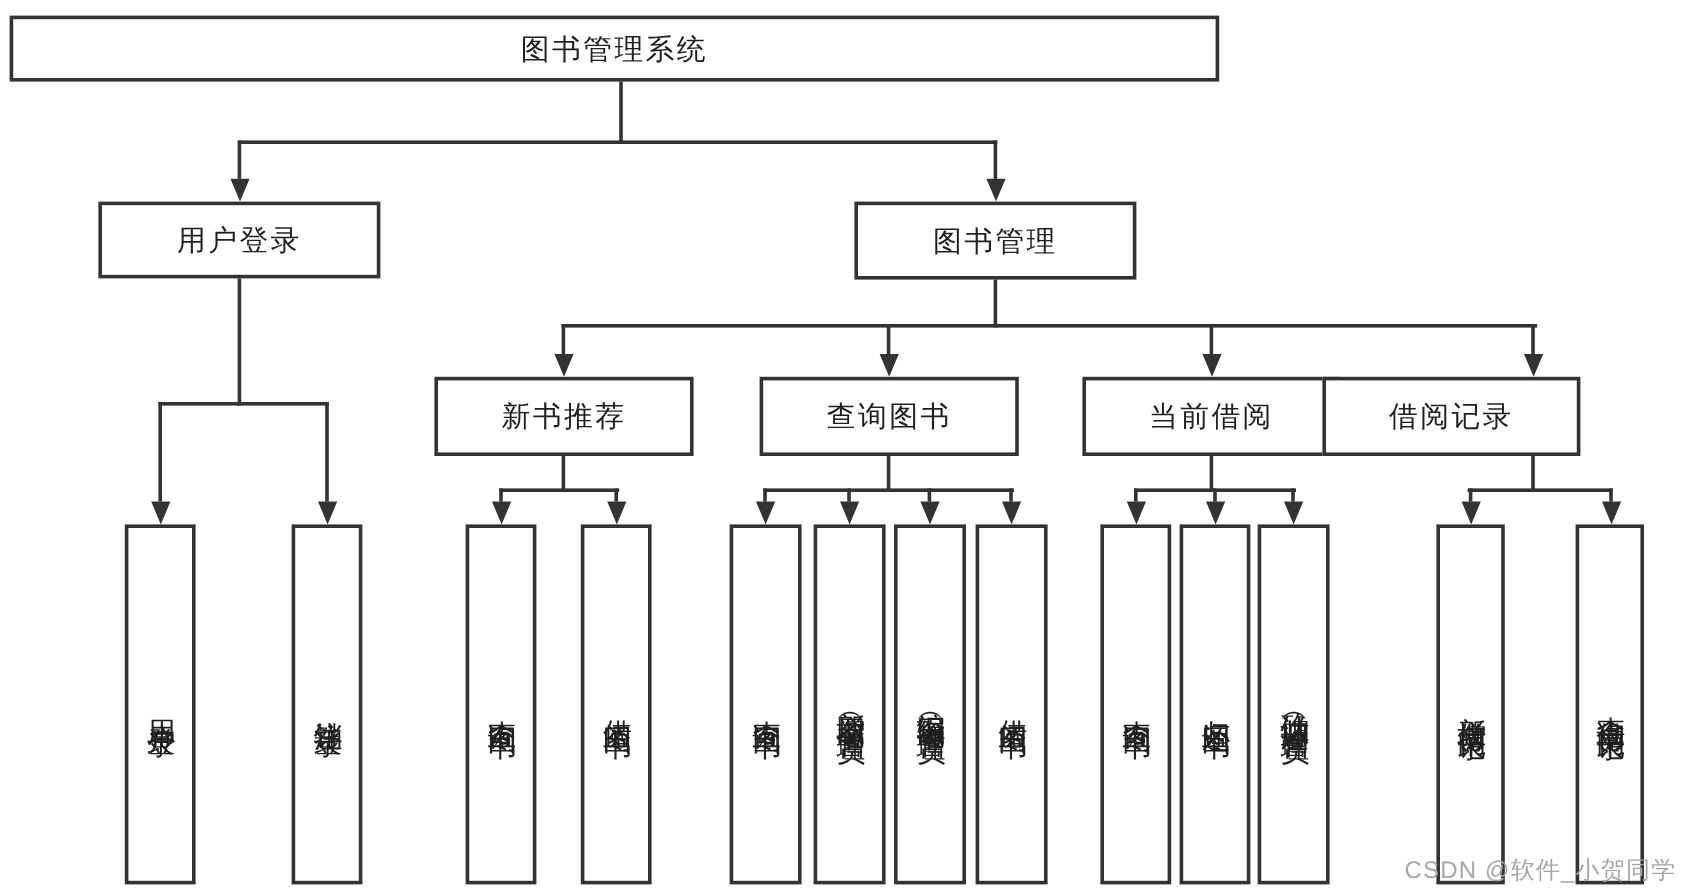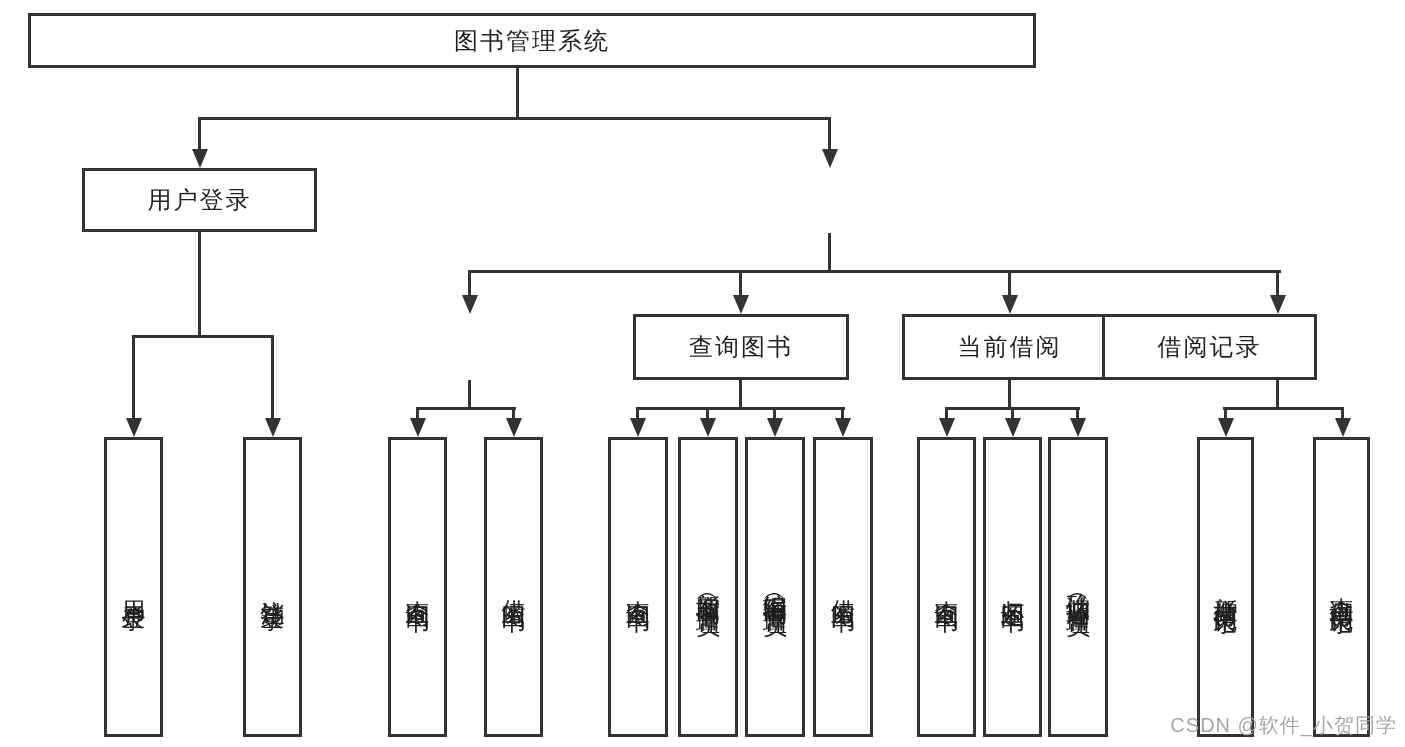--- a/index.html
+++ b/index.html
@@ -74,41 +74,43 @@
     z-index: 10;
     white-space: nowrap;
     margin-left: 16px;
   }
 </style>
 </head>
 <body>
 
 <div id="canvas">
 
-  <div class="node" style="left:28px;top:13px;width:1008px;height:55px">图书管理系统</div>
+  <div class="node" style="left:8px;top:13px;width:1008px;height:55px">图书管理系统</div>
 
   <div class="vline" style="left:516px;top:68px;height:52px"></div>
   <div class="hline" style="left:199px;top:117px;width:632px"></div>
   <div class="drop" style="left:198px;top:117px;height:32px"></div>
   <div class="drop" style="left:828px;top:117px;height:32px"></div>
 
   <div class="node" style="left:82px;top:168px;width:235px;height:64px">用户登录</div>
+  <div class="node" style="left:712px;top:168px;width:235px;height:65px">图书管理</div>
 
   <div class="vline" style="left:198px;top:232px;height:106px"></div>
   <div class="hline" style="left:132px;top:335px;width:142px"></div>
   <div class="drop" style="left:132px;top:335px;height:83px"></div>
   <div class="drop" style="left:271px;top:335px;height:83px"></div>
 
   <div class="vline" style="left:828px;top:233px;height:40px"></div>
   <div class="hline" style="left:468px;top:270px;width:813px"></div>
   <div class="drop" style="left:468px;top:270px;height:25px"></div>
   <div class="drop" style="left:739px;top:270px;height:25px"></div>
   <div class="drop" style="left:1008px;top:270px;height:25px"></div>
   <div class="drop" style="left:1276px;top:270px;height:25px"></div>
 
+  <div class="node" style="left:362px;top:314px;width:216px;height:66px">新书推荐</div>
   <div class="node" style="left:633px;top:314px;width:216px;height:66px">查询图书</div>
   <div class="node" style="left:902px;top:314px;width:215px;height:66px">当前借阅</div>
   <div class="node" style="left:1102px;top:314px;width:215px;height:66px">借阅记录</div>
 
   <div class="vline" style="left:468px;top:380px;height:30px"></div>
   <div class="hline" style="left:416px;top:407px;width:100px"></div>
   <div class="drop" style="left:416px;top:407px;height:11px"></div>
   <div class="drop" style="left:512px;top:407px;height:11px"></div>
 
   <div class="vline" style="left:739px;top:380px;height:30px"></div>

